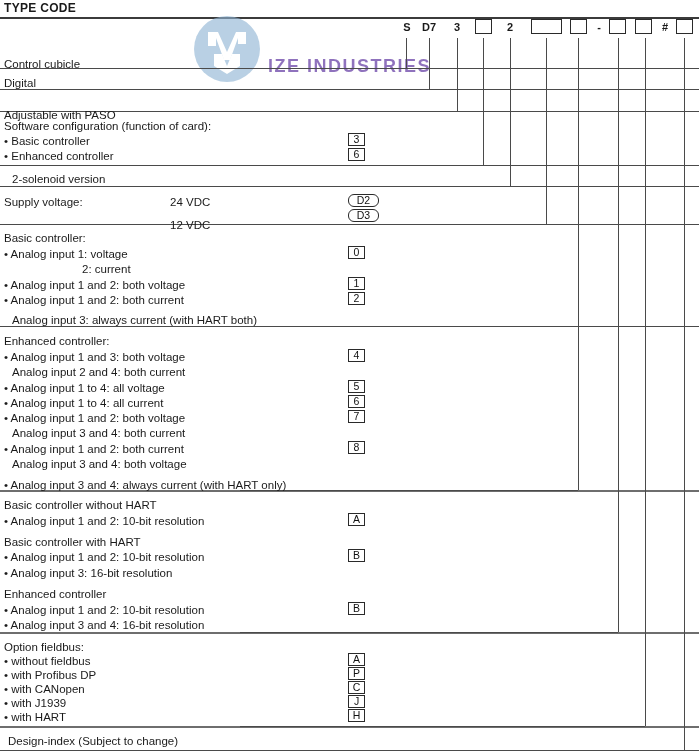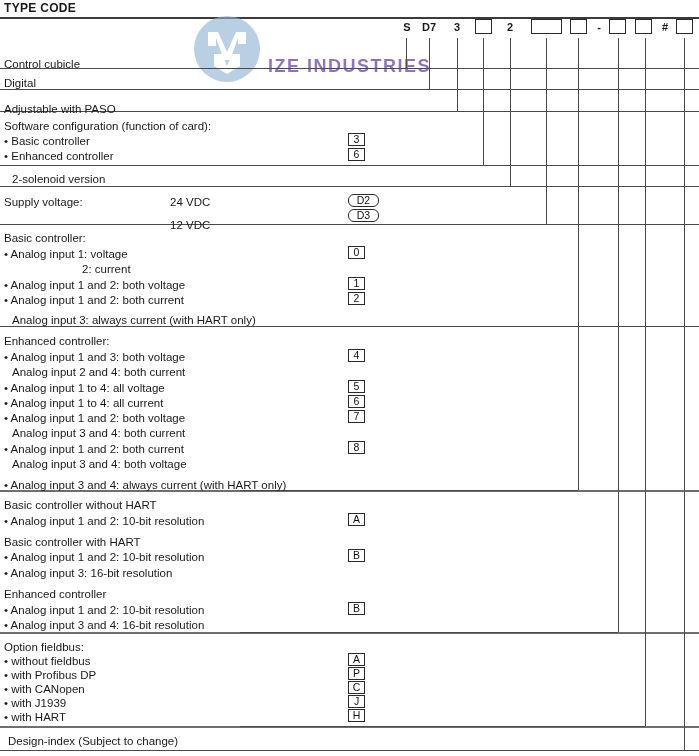--- a/index.html
+++ b/index.html
@@ -212,34 +212,34 @@
       <div class="tc-box" style="left: 570px; width: 17px;"></div>
       <div class="tc-token" style="left: 594px; width: 10px;">-</div>
       <div class="tc-box" style="left: 609px; width: 17px;"></div>
       <div class="tc-box" style="left: 635px; width: 17px;"></div>
       <div class="tc-token" style="left: 659px; width: 12px;">#</div>
       <div class="tc-box" style="left: 676px; width: 17px;"></div>
     </div>
   <div id="text-layer">
       <div class="row-text" style="left: 4px; top: 57px;">Control cubicle</div>
       <div class="row-text" style="left: 4px; top: 76px;">Digital</div>
-      <div class="row-text" style="left: 4px; top: 102px;">Adjustable with PASO</div>
+      <div class="row-text" style="left: 4px; top: 108px;">Adjustable with PASO</div>
       <div class="row-text" style="left: 4px; top: 119px;">Software configuration (function of card):</div>
       <div class="row-text" style="left: 4px; top: 134px;">• Basic controller</div>
       <div class="row-text" style="left: 4px; top: 149px;">• Enhanced controller</div>
       <div class="row-text" style="left: 12px; top: 172px;">2-solenoid version</div>
       <div class="row-text" style="left: 4px; top: 195px;">Supply voltage:</div>
       <div class="row-text" style="left: 170px; top: 195px;">24 VDC</div>
       <div class="row-text" style="left: 170px; top: 218px;">12 VDC</div>
       <div class="row-text" style="left: 4px; top: 231px;">Basic controller:</div>
       <div class="row-text" style="left: 4px; top: 247px;">• Analog input  1: voltage</div>
       <div class="row-text" style="left: 82px; top: 262px;">2: current</div>
       <div class="row-text" style="left: 4px; top: 278px;">• Analog input  1 and 2: both voltage</div>
       <div class="row-text" style="left: 4px; top: 293px;">• Analog input  1 and 2: both current</div>
-      <div class="row-text" style="left: 12px; top: 313px;">Analog input  3: always current (with HART only)</div>
+      <div class="row-text" style="left: 12px; top: 313px;">Analog input  3: always current (with HART both)</div>
       <div class="row-text" style="left: 4px; top: 334px;">Enhanced controller:</div>
       <div class="row-text" style="left: 4px; top: 350px;">• Analog input  1 and 3: both voltage</div>
       <div class="row-text" style="left: 12px; top: 365px;">Analog input  2 and 4: both current</div>
       <div class="row-text" style="left: 4px; top: 381px;">• Analog input  1 to 4: all voltage</div>
       <div class="row-text" style="left: 4px; top: 396px;">• Analog input  1 to 4: all current</div>
       <div class="row-text" style="left: 4px; top: 411px;">• Analog input  1 and 2: both voltage</div>
       <div class="row-text" style="left: 12px; top: 426px;">Analog input  3 and 4: both current</div>
       <div class="row-text" style="left: 4px; top: 442px;">• Analog input  1 and 2: both current</div>
       <div class="row-text" style="left: 12px; top: 457px;">Analog input  3 and 4: both voltage</div>
       <div class="row-text" style="left: 4px; top: 478px;">• Analog input  3 and 4: always current (with HART only)</div>

